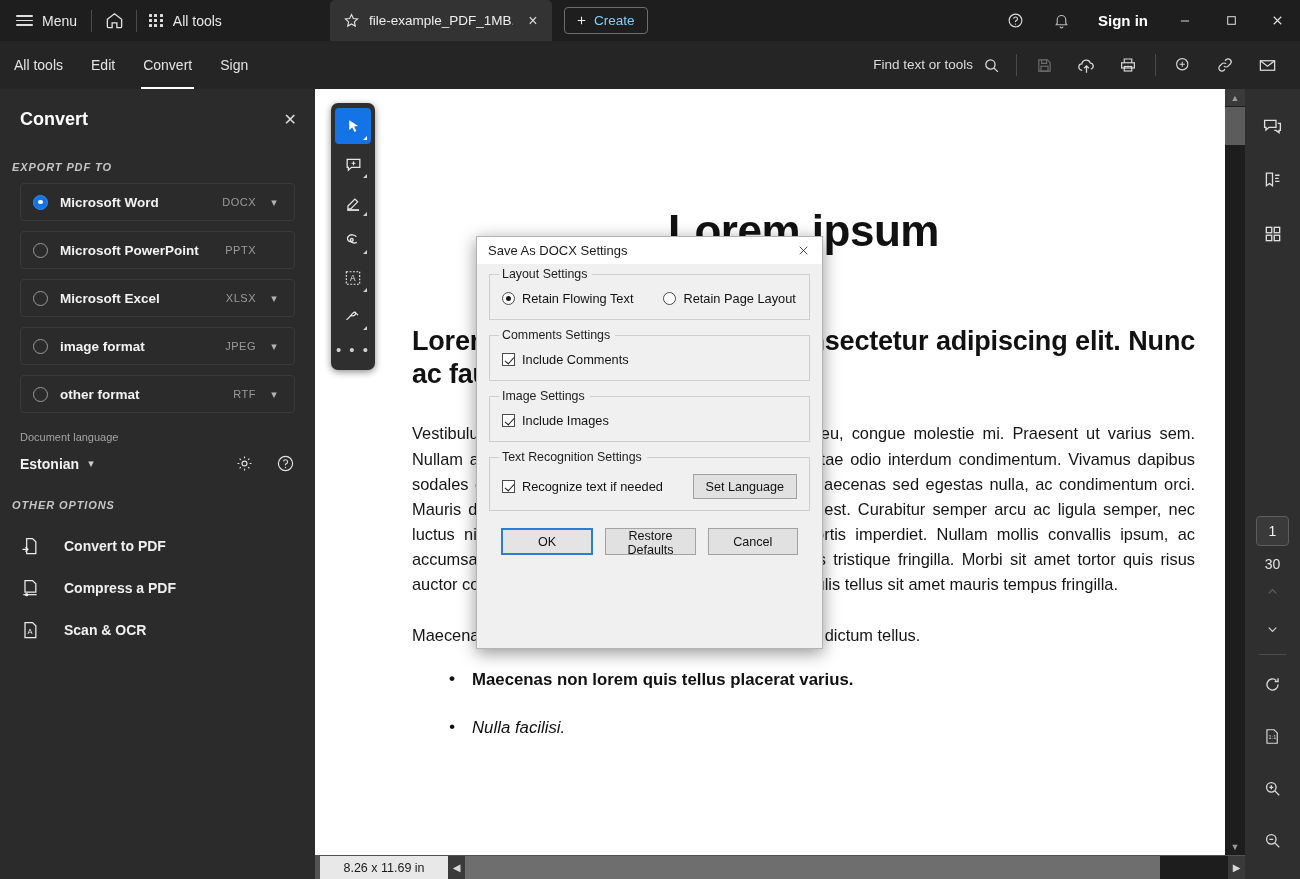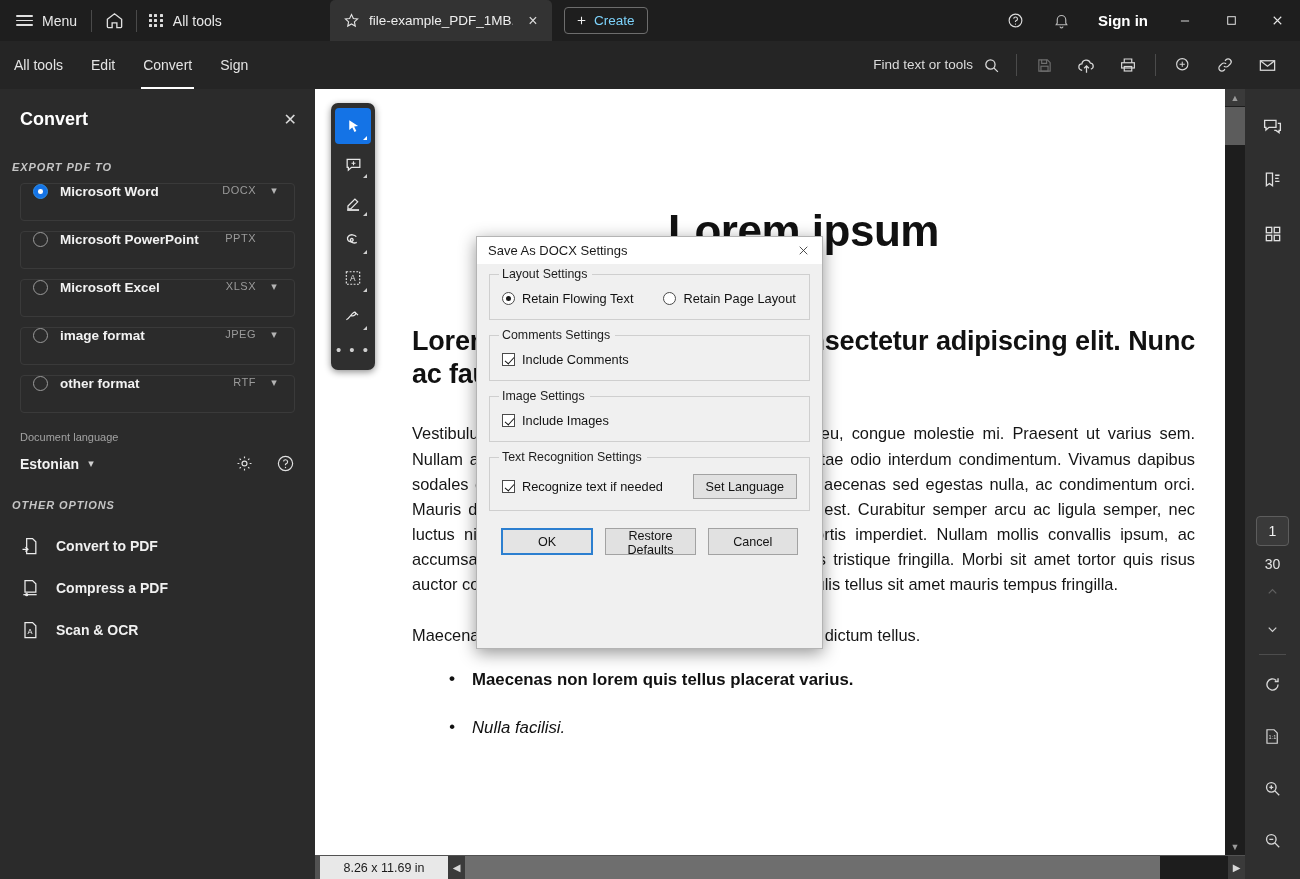--- a/index.html
+++ b/index.html
@@ -79,21 +79,21 @@
     position: absolute; left: 0; top: 89px; width: 315px; height: 790px;
     background: #2b2b2b; color: #e9e9e9; overflow: hidden;
   }
   .lp-head { display: flex; align-items: center; padding: 20px 18px 0 20px; }
   .lp-title { font-size: 18px; font-weight: bold; color: #fff; }
   .lp-x { margin-left: auto; color: #d9d9d9; font-size: 16px; line-height: 1; }
   .lp-section { font-size: 11px; letter-spacing: .9px; color: #c5c5c5;
                 font-weight: bold; padding: 0 12px; margin-top: 31px; font-style: italic; }
   .fmt-list { padding: 0 20px; margin-top: 10px; }
   .fmt-row {
-    display: flex; height: 38px; border-radius: 4px;
+    display: flex; align-items: center; height: 38px; border-radius: 4px;
     border: 1px solid #3a3a3a; margin-bottom: 10px; padding: 0 10px 0 12px;
   }
   .radio { width: 15px; height: 15px; border-radius: 50%; border: 1.4px solid #9a9a9a;
            flex: 0 0 auto; position: relative; }
   .radio.on { border-color: #2f8fe8; background: #1473e6; }
   .radio.on::after { content: ""; position: absolute; left: 4.2px; top: 4.2px;
                      width: 4.6px; height: 4.6px; background: #fff; border-radius: 50%; }
   .fmt-label { font-size: 13.5px; font-weight: bold; color: #f2f2f2; margin-left: 12px; }
   .fmt-ext { margin-left: auto; font-size: 11px; color: #9b9b9b; letter-spacing: .5px; }
   .fmt-caret { width: 20px; text-align: center; color: #b4b4b4; font-size: 11px; margin-left: 8px; }
@@ -104,21 +104,21 @@
   .doclang-row { display: flex; align-items: center; margin-top: 11px; }
   .doclang-val { font-size: 14px; font-weight: bold; color: #f2f2f2; }
   .doclang-caret { margin-left: 9px; color: #cfcfcf; font-size: 11px; }
   .doclang-ic { margin-left: auto; display: flex; align-items: center; gap: 22px; color: #e0e0e0; }
   .convert-btn {
     margin: 14px 20px 0 auto; display: block; background: #1473e6; color: #fff;
     border: none; border-radius: 17px; height: 34px; padding: 0 22px;
     font-size: 14.5px; font-weight: bold; font-family: inherit; cursor: pointer;
   }
   .otheropts { padding: 0 20px; margin-top: 14px; }
-  .opt-row { display: flex; align-items: center; gap: 16px; height: 42px; color: #f0f0f0; }
+  .opt-row { display: flex; align-items: center; gap: 24px; height: 42px; color: #f0f0f0; }
   .opt-label { font-size: 14px; font-weight: bold; }
 
   
   .docarea {
     position: absolute; left: 315px; top: 89px; width: 930px; height: 790px;
     background: #525252;
   }
   .page {
     position: absolute; left: 0; top: 0; width: 910px; height: 766px;
     background: #ffffff; overflow: hidden;

